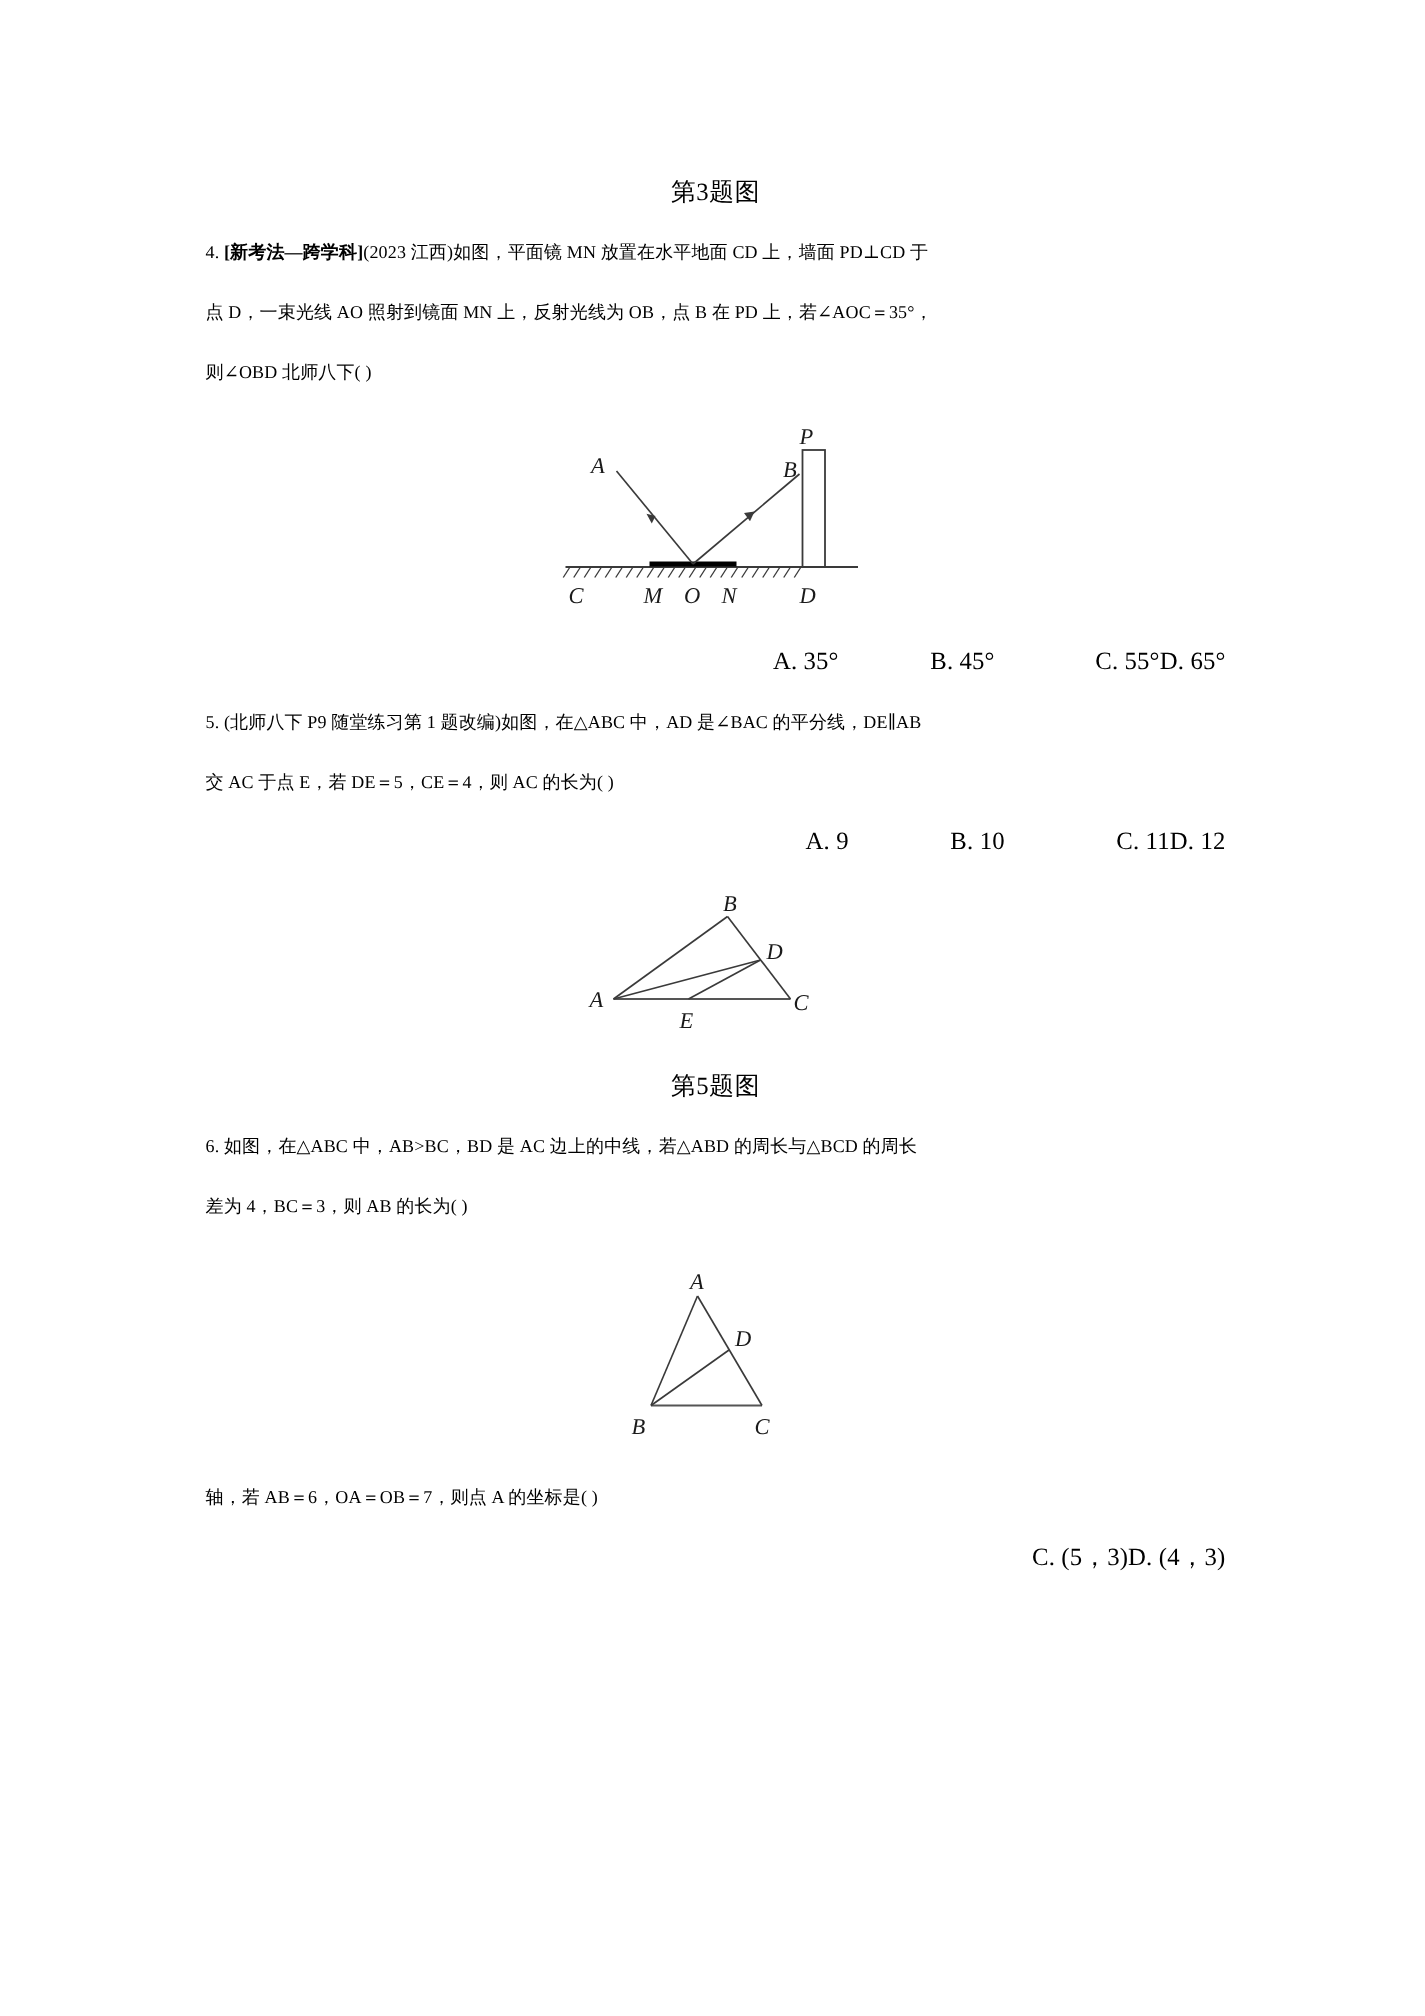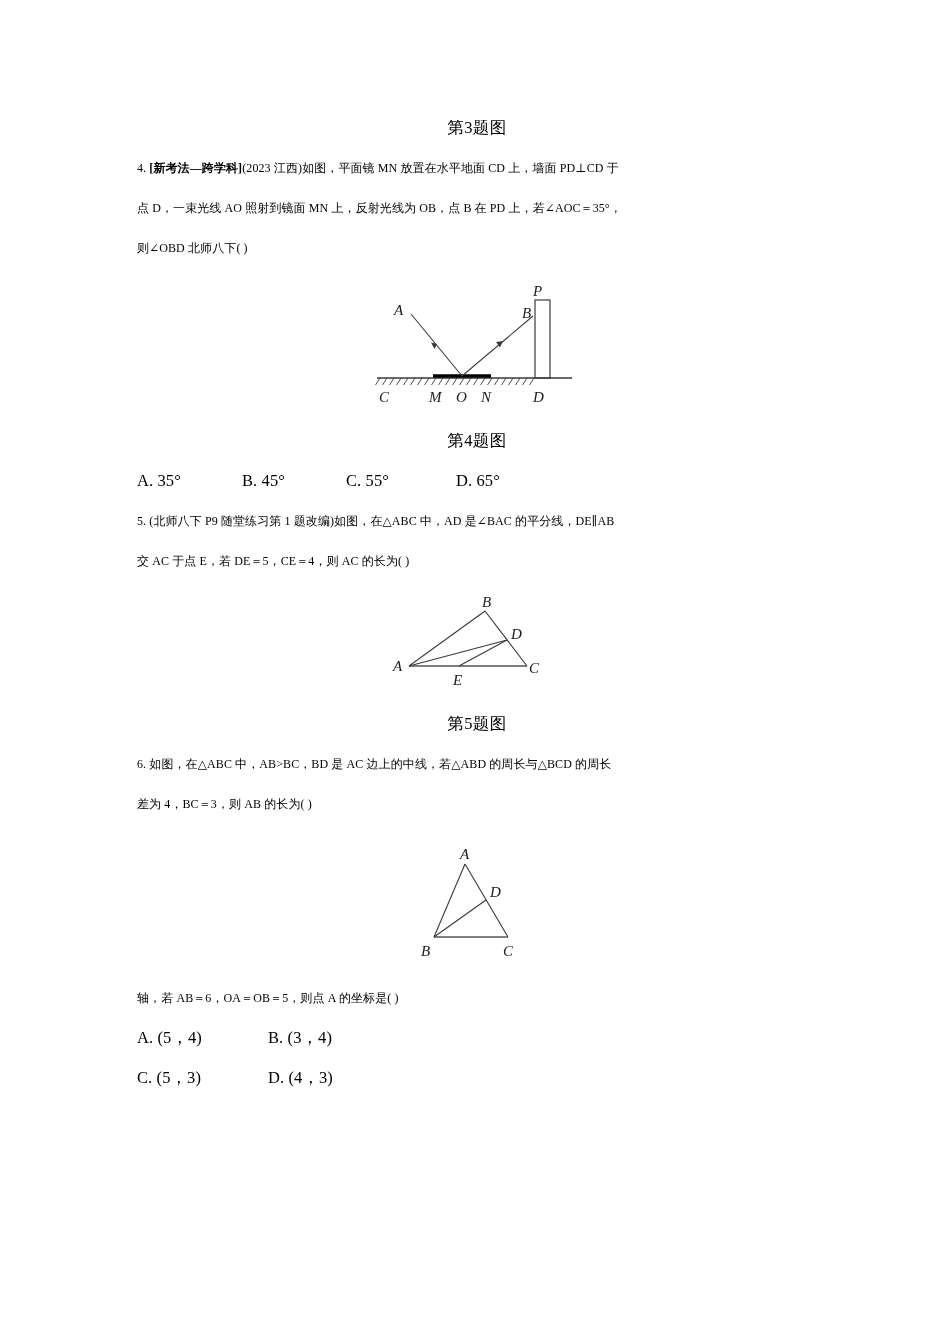--- a/index.html
+++ b/index.html
@@ -41,20 +41,21 @@
     line-height: 40px;
     text-align: justify;
     text-justify: inter-ideograph;
     letter-spacing: 0.1px;
     white-space: nowrap;
   }
   .opts {
     font-size: 16.5px;
     line-height: 40px;
     letter-spacing: 0.1px;
+    text-align: right;
   }
   .opts span.opt {
     display: inline-block;
   }
   .bold { font-weight: bold; }
 
   .spacer-sm { height: 14px; }
   .spacer-md { height: 22px; }
 
   
@@ -133,31 +134,33 @@
         <text class="lbl" x="155" y="36">B</text>
         <text class="lbl" x="12" y="120">C</text>
         <text class="lbl" x="62" y="120">M</text>
         <text class="lbl" x="89" y="120">O</text>
         <text class="lbl" x="114" y="120">N</text>
         <text class="lbl" x="166" y="120">D</text>
       </svg>
     </div>
     <div class="spacer-sm"></div>
 
-    <div class="fig-caption">第4题图</div>
 
     <div class="opts">
       <span class="opt" style="width:105px">A. 35°</span><span class="opt" style="width:104px">B. 45°</span><span class="opt" style="width:110px">C. 55°</span><span class="opt">D. 65°</span>
     </div>
 
     <div class="qline">
       <span>5.&nbsp;</span><span>(北师八下 P9 随堂练习第 1 题改编)</span><span>如图，在△ABC 中，AD 是∠BAC 的平分线，DE∥AB</span>
     </div>
     <div class="qline">交 AC 于点 E，若 DE＝5，CE＝4，则 AC 的长为(        )</div>
 
+    <div class="opts">
+      <span class="opt" style="width:105px">A. 9</span><span class="opt" style="width:104px">B. 10</span><span class="opt" style="width:110px">C. 11</span><span class="opt">D. 12</span>
+    </div>
 
     <div class="spacer-sm"></div>
     <div class="figbox">
       <svg width="180" height="95" viewBox="0 0 180 95">
 
         <line x1="22" y1="71" x2="140" y2="71" stroke="#555" stroke-width="1.4"></line>
 
         <line x1="22" y1="71" x2="98" y2="16" stroke="#3a3a3a" stroke-width="1.1"></line>
 
         <line x1="98" y1="16" x2="140" y2="71" stroke="#3a3a3a" stroke-width="1.1"></line>
@@ -197,23 +200,20 @@
         <text class="lbl" x="53" y="13">A</text>
         <text class="lbl" x="83" y="51">D</text>
         <text class="lbl" x="14" y="110">B</text>
         <text class="lbl" x="96" y="110">C</text>
       </svg>
     </div>
     <div class="spacer-sm"></div>
 
 
 
-    <div class="qline">轴，若 AB＝6，OA＝OB＝5，则点 A 的坐标是(        )</div>
-
-    <div class="opts">
-      <span class="opt" style="width:131px">A. (5，4)</span><span class="opt">B. (3，4)</span>
-    </div>
+    <div class="qline">轴，若 AB＝6，OA＝OB＝7，则点 A 的坐标是(        )</div>
+
     <div class="opts">
       <span class="opt" style="width:131px">C. (5，3)</span><span class="opt">D. (4，3)</span>
     </div>
 
   </div>
 </div>
 
 </body></html>

